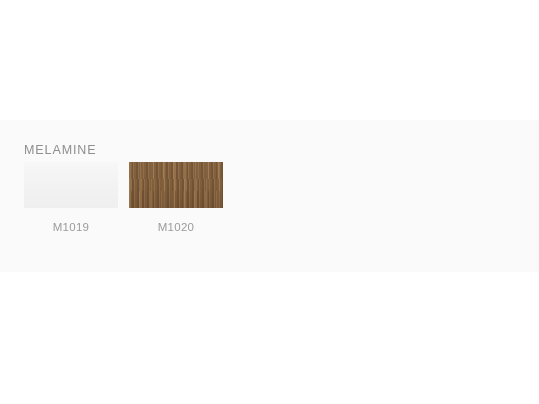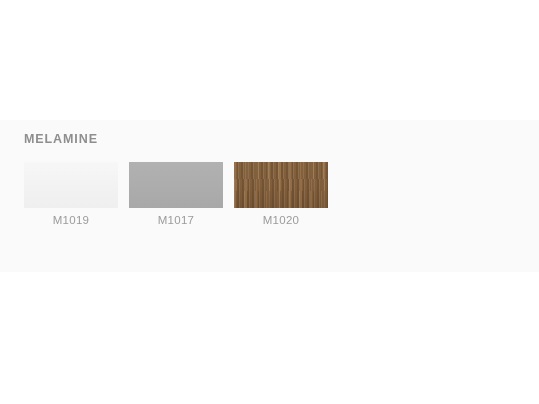--- a/index.html
+++ b/index.html
@@ -28,25 +28,25 @@
     top: 120px;
     width: 539px;
     height: 152px;
     background: #fafafa;
     box-sizing: border-box;
   }
 
   .panel-title {
     position: absolute;
     left: 24px;
-    top: 12px;
+    top: 23px;
     font-size: 12.5px;
     letter-spacing: 0.9px;
     color: #8e8e8e;
-    font-weight: 700;
+    font-weight: 400;
     white-space: nowrap;
   }
 
   
   .swatch-row {
     position: absolute;
     left: 24px;
     top: 42px;
     width: 496px;
     display: flex;
@@ -62,21 +62,21 @@
 
   .swatch-chip {
     width: 94px;
     height: 46px;
     position: relative;
     overflow: hidden;
     background-color: #cccccc;
   }
 
   .swatch-label {
-    margin-top: 5px;
+    margin-top: 12px;
     font-size: 11.5px;
     color: #9b9b9b;
     letter-spacing: 0.3px;
     white-space: nowrap;
     line-height: 14px;
   }
 
   
   
   .tex-plain-light {
@@ -159,24 +159,20 @@
 
     <div class="swatch-row">
 
       <div class="swatch-cell">
         <div class="swatch-chip tex-plain-light"></div>
         <div class="swatch-label">M1019</div>
       </div>
 
 
 
-      <div class="swatch-cell">
-        <div class="swatch-chip tex-flat-gray"></div>
-        <div class="swatch-label">M1017</div>
-      </div>
 
       <div class="swatch-cell">
         <div class="swatch-chip tex-wood-walnut"></div>
         <div class="swatch-label">M1020</div>
       </div>
 
     </div>
   </section>
 
 </div>

